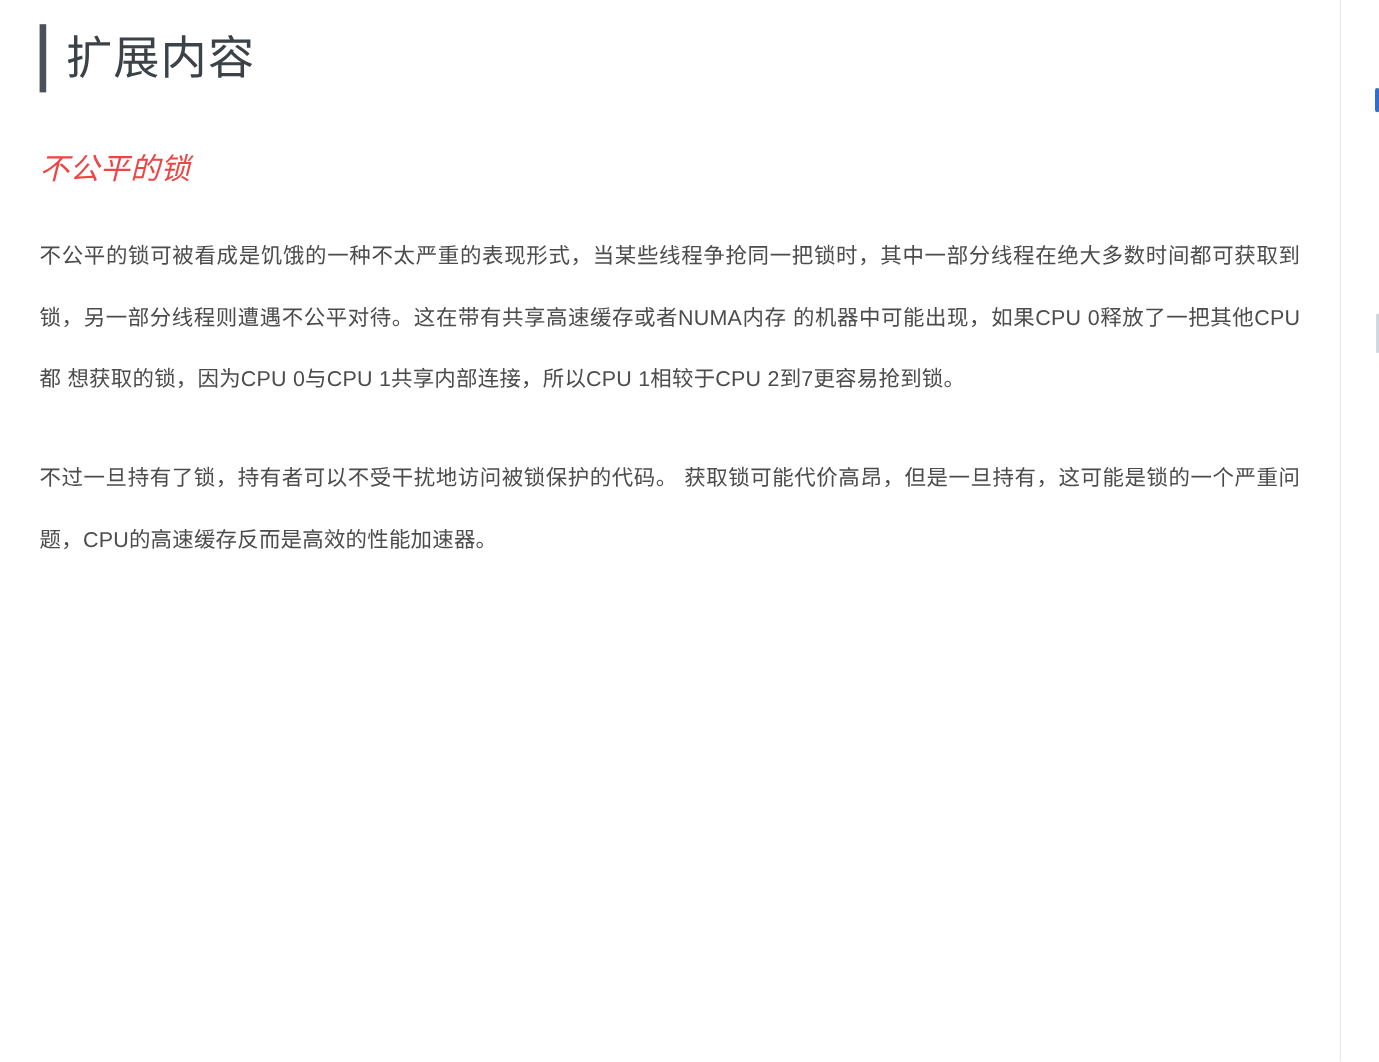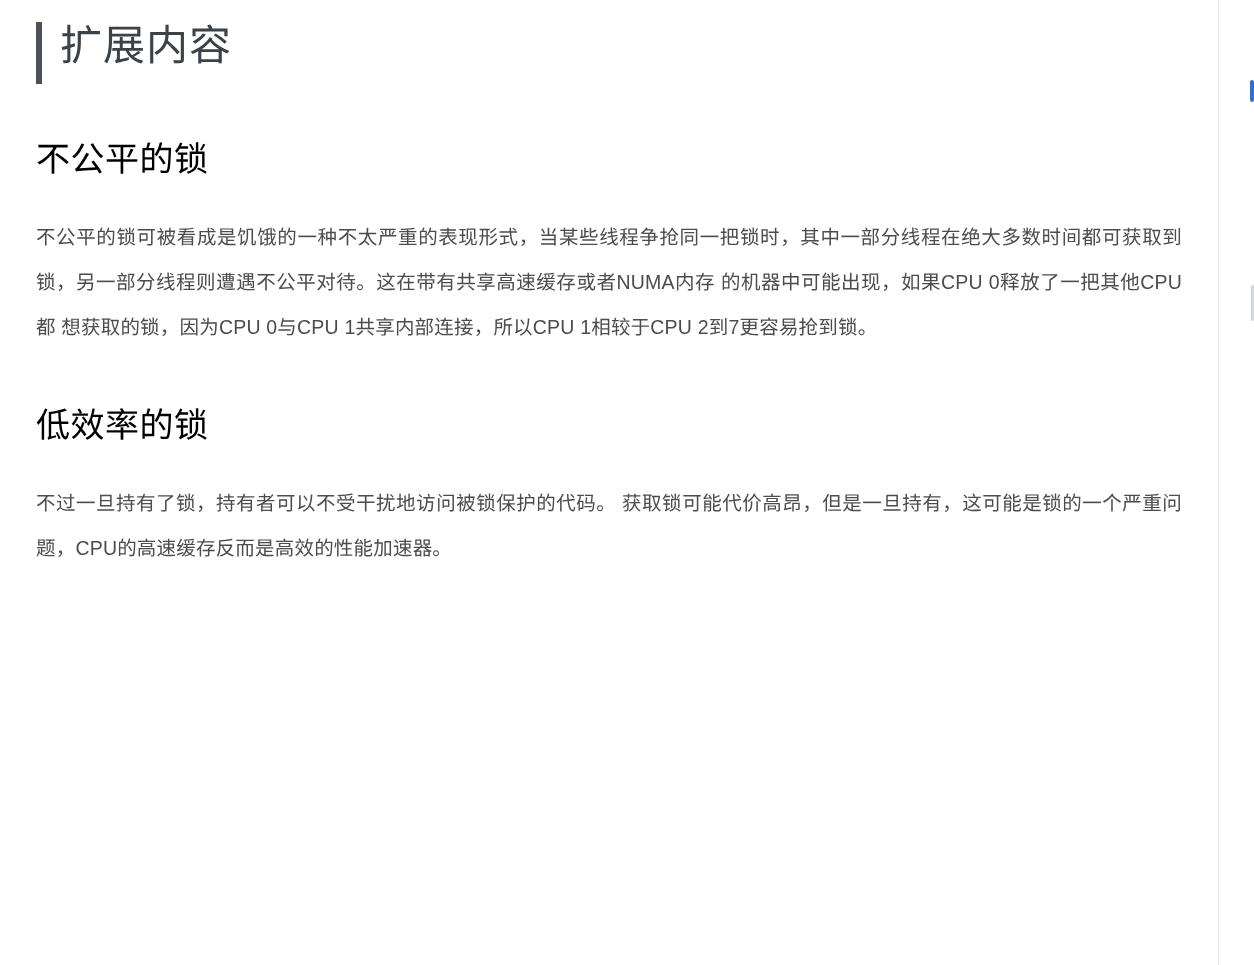--- a/index.html
+++ b/index.html
@@ -67,52 +67,54 @@
     left: 0;
     top: 0;
     width: 1218px;
     padding: 0 36px 0 36px;
     box-sizing: border-box;
   }
 
   
   .doc-title-wrap {
     display: flex;
+    align-items: center;
     margin-top: 22px;
     margin-bottom: 10px;
   }
   .title-bar {
     width: 6px;
     height: 62px;
     background: #4a5159;
     margin-right: 18px;
     flex: none;
   }
   .doc-title {
     font-size: 42px;
     line-height: 1.15;
     font-weight: 400;
     color: #3b4248;
     letter-spacing: 1px;
   }
 
   h2.section-title {
-    font-size: 34px;
+    font-size: 27px;
     font-weight: 400;
-    color: #000000;
+    color: #ef4444;
     margin: 48px 0 0 0;
     letter-spacing: .5px;
+    font-style: italic;
   }
   .section:first-of-type h2.section-title {
     margin-top: 62px;
   }
 
   p.para {
     font-size: 19.5px;
-    line-height: 45px;
+    line-height: 56px;
     color: #4c4c4c;
     margin: 34px 0 0 0;
     text-align: justify;
     letter-spacing: .2px;
   }
 
   .section {
     margin-bottom: 4px;
   }
 </style>
@@ -127,21 +129,20 @@
       <div class="title-bar"></div>
       <div class="doc-title">扩展内容</div>
     </div>
 
     <div class="section">
       <h2 class="section-title">不公平的锁</h2>
       <p class="para">不公平的锁可被看成是饥饿的一种不太严重的表现形式，当某些线程争抢同一把锁时，其中一部分线程在绝大多数时间都可获取到锁，另一部分线程则遭遇不公平对待。这在带有共享高速缓存或者NUMA内存 的机器中可能出现，如果CPU 0释放了一把其他CPU都 想获取的锁，因为CPU 0与CPU 1共享内部连接，所以CPU 1相较于CPU 2到7更容易抢到锁。</p>
     </div>
 
     <div class="section">
-      <h2 class="section-title">低效率的锁</h2>
       <p class="para">不过一旦持有了锁，持有者可以不受干扰地访问被锁保护的代码。 获取锁可能代价高昂，但是一旦持有，这可能是锁的一个严重问题，CPU的高速缓存反而是高效的性能加速器。</p>
     </div>
 
   </div>
 
   <div class="right-rail"></div>
 
   <div class="scroll-track">
     <div class="scroll-thumb-top"></div>
     <div class="scroll-thumb-mid"></div>

